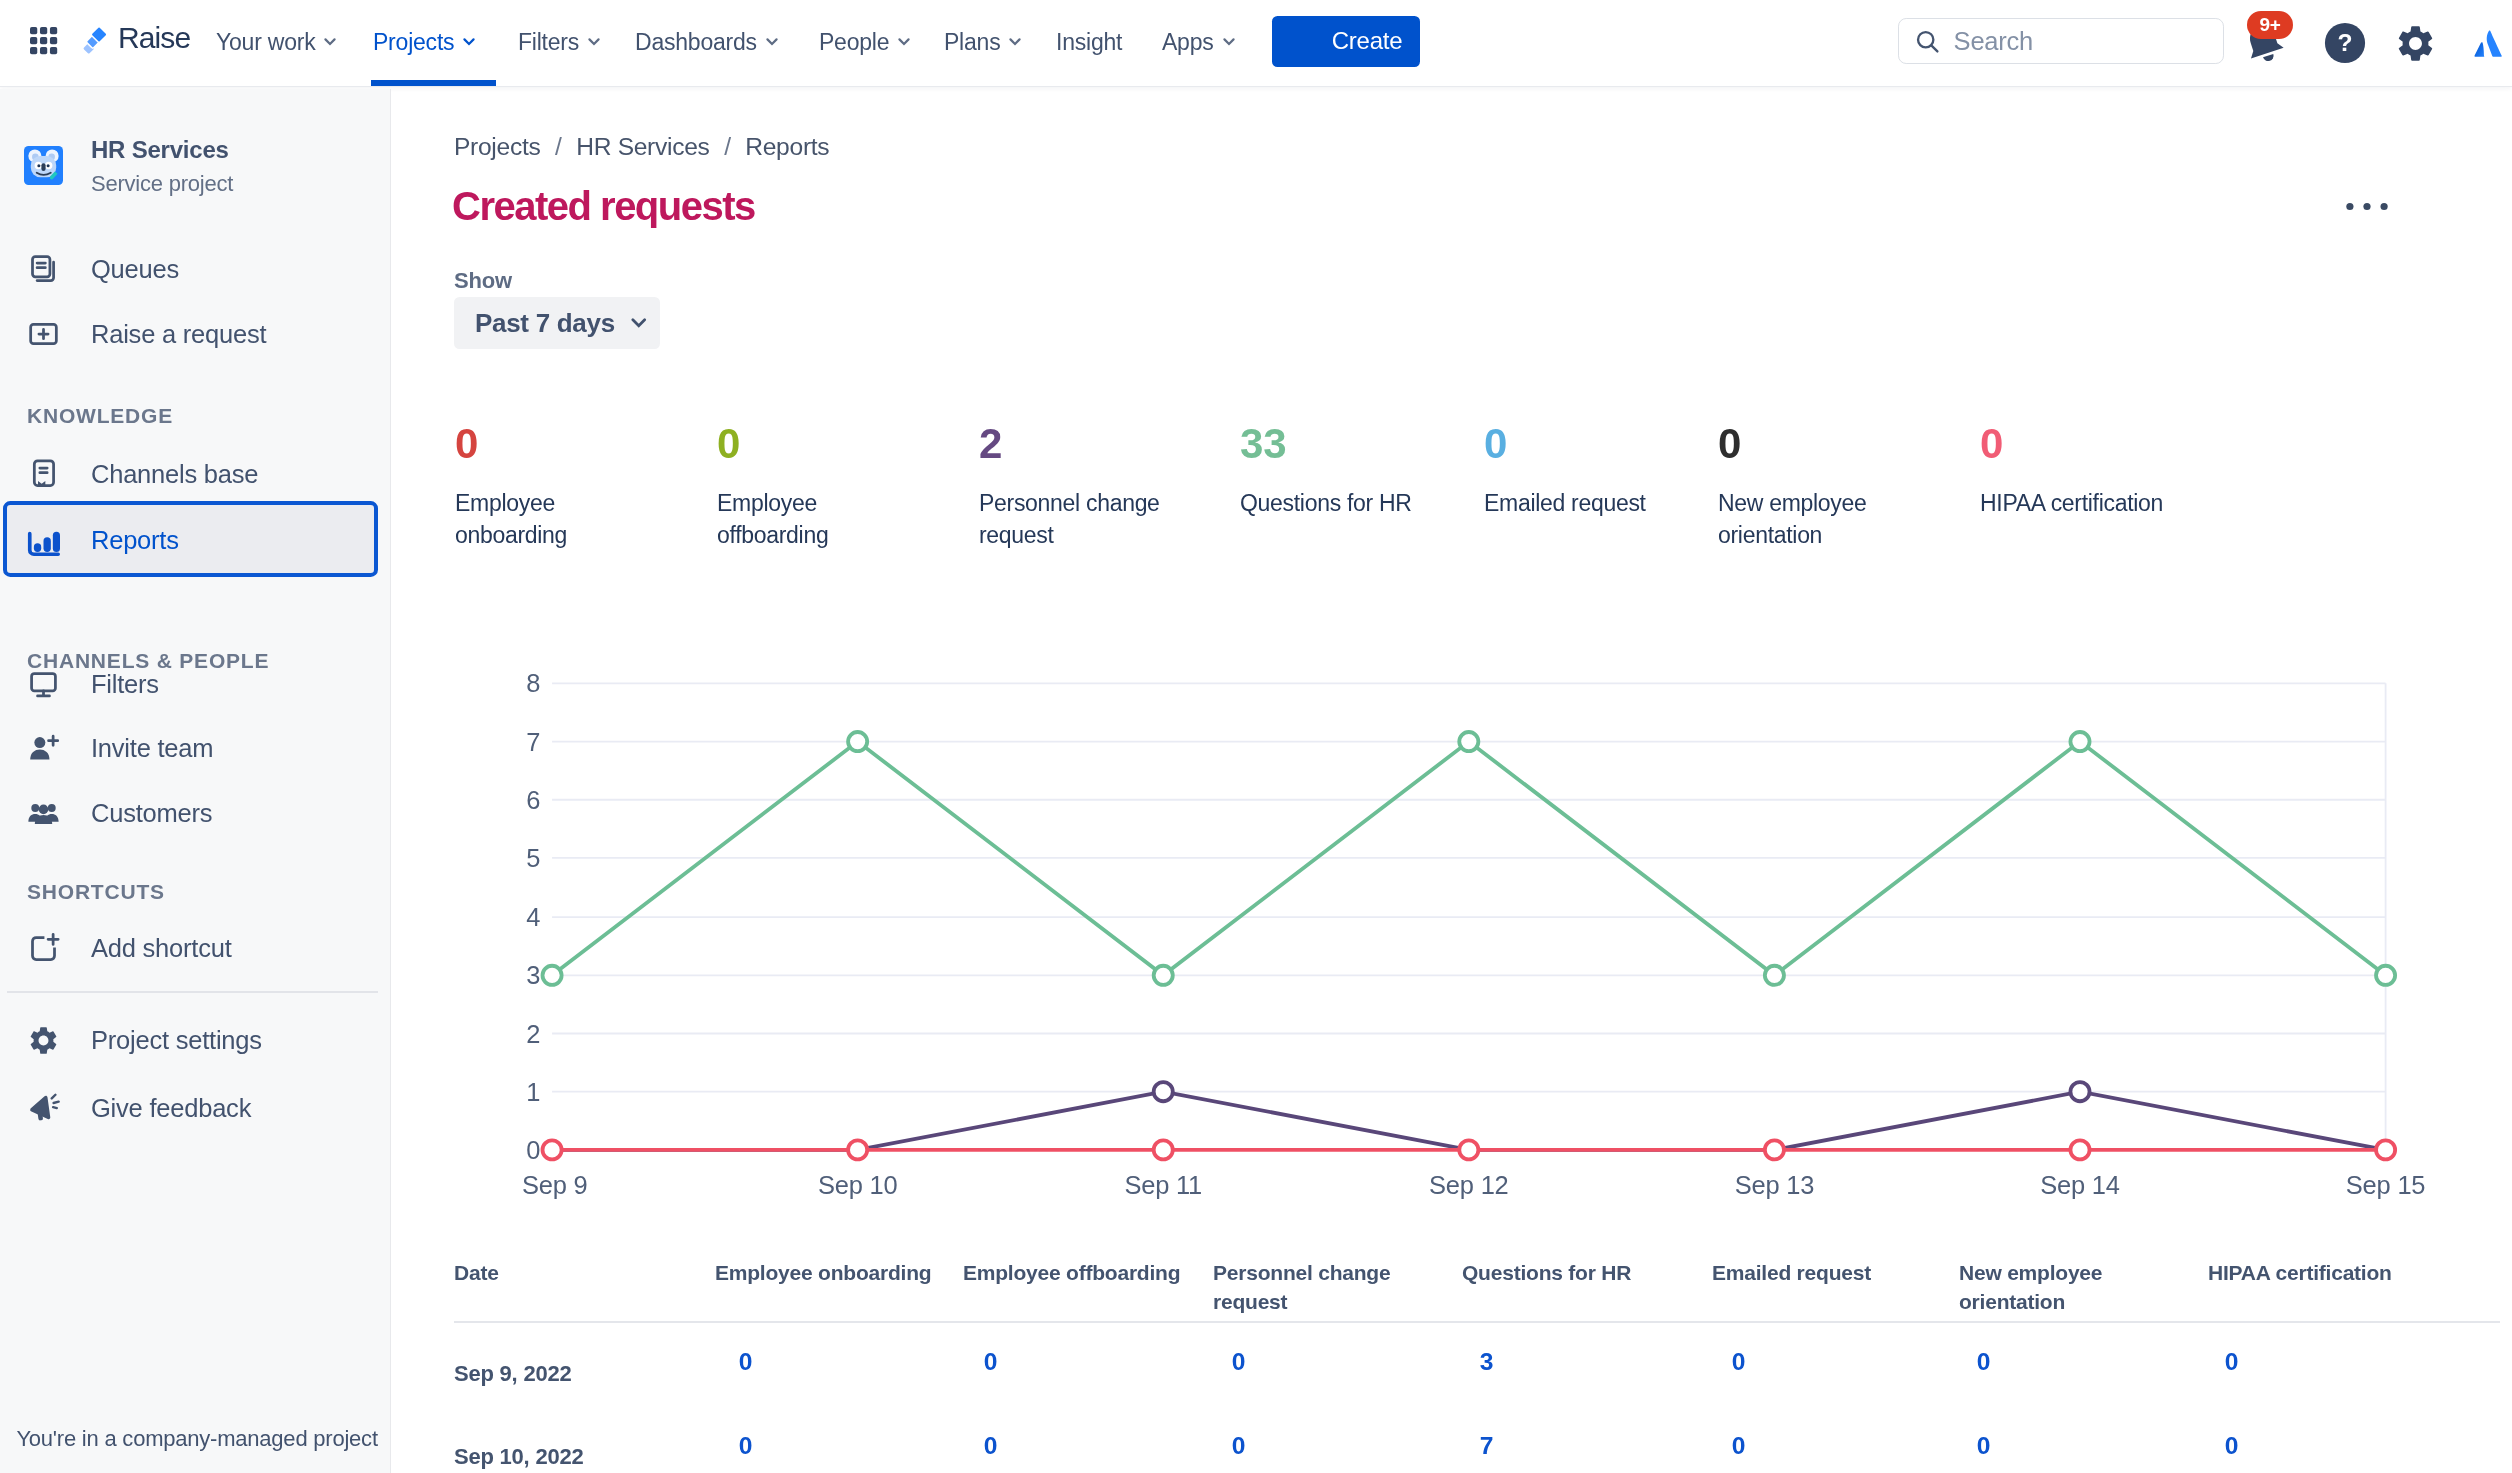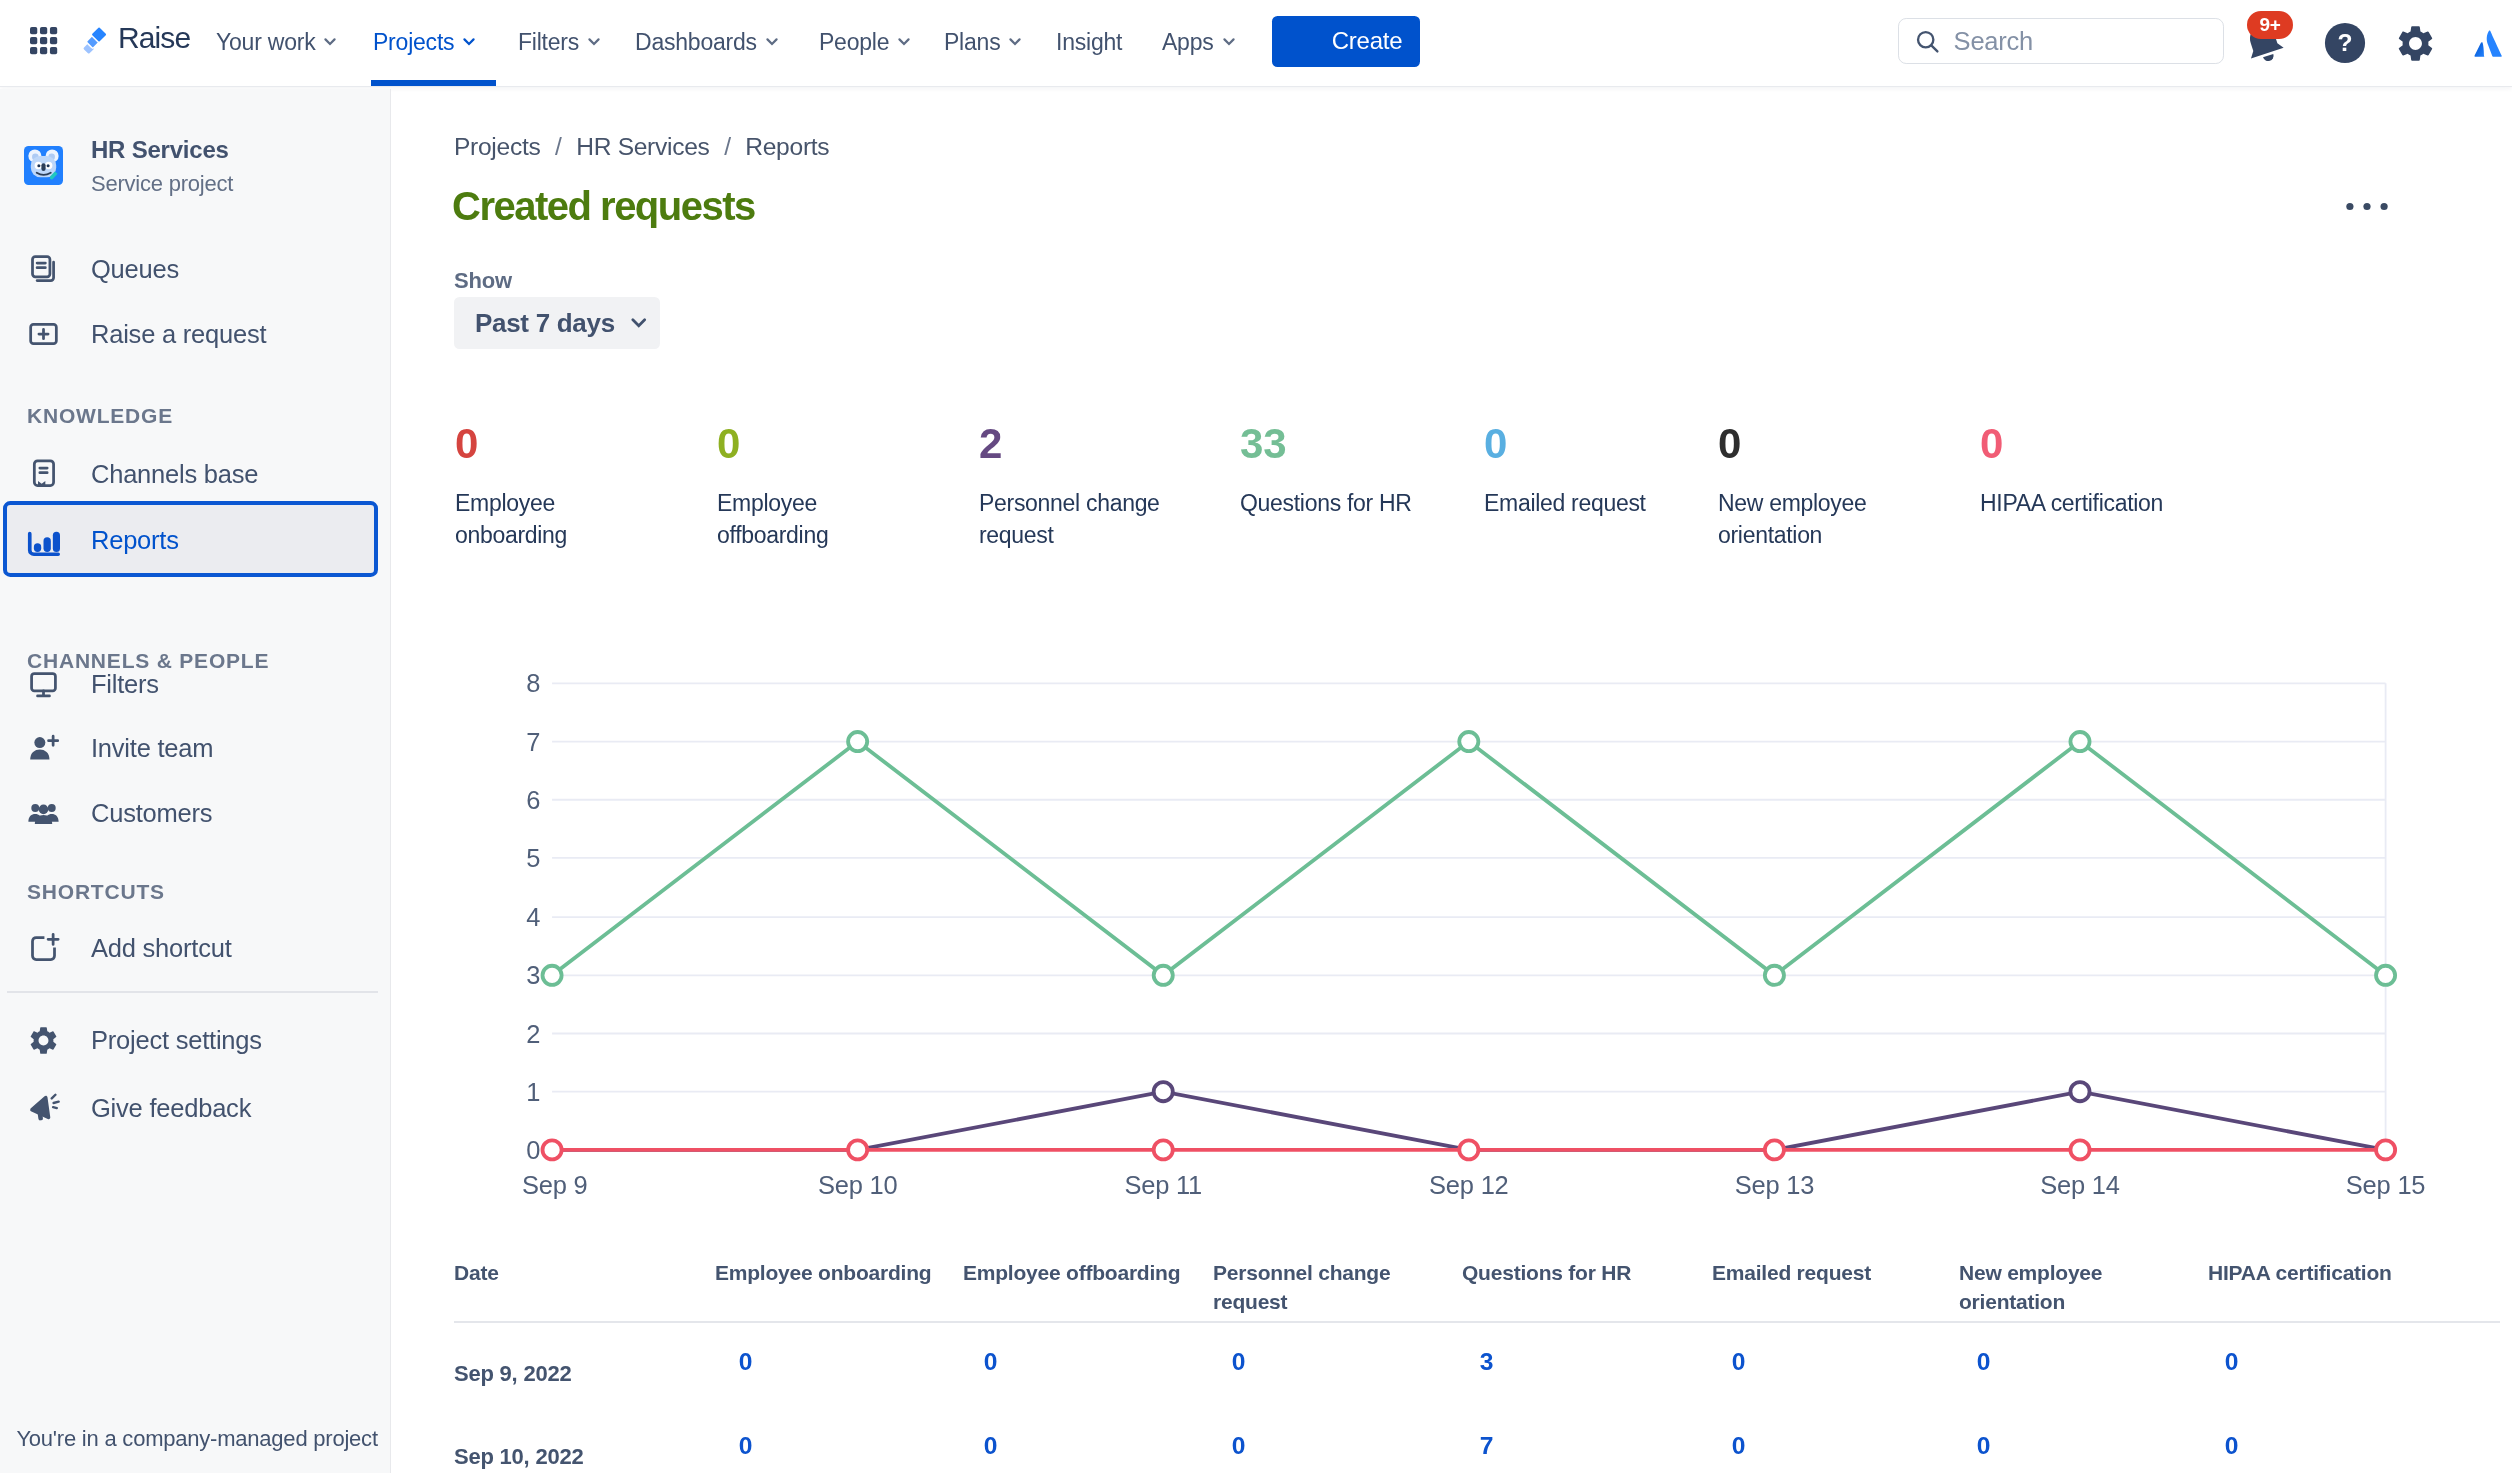--- a/index.html
+++ b/index.html
@@ -32,21 +32,21 @@
 .srow .ic { position:absolute; left:27px; width:33px; height:33px; }
 .srow .lb { position:absolute; left:91px; font-size:25.5px; color:#42526E; }
 .slabel { position:absolute; left:27px; font-size:21px; font-weight:700; color:#6B778C; letter-spacing:0.8px; }
 .reportsbox { position:absolute; left:2.7px; top:501px; width:375px; height:76px; border:4.5px solid #0B57D2;
   border-radius:7.3px; background:#EBECF0; }
 .sdivider { position:absolute; left:7.3px; top:991px; width:371px; height:1.8px; background:#E2E4E9; }
 .sfooter { position:absolute; left:16.4px; top:1426px; font-size:22px; color:#42526E; }
 
 .crumb { position:absolute; left:454px; top:133px; font-size:24.6px; color:#47546B; letter-spacing:-0.3px; }
 .crumb span.sep { color:#6B778C; padding:0 14.6px; }
-.h1 { position:absolute; left:452px; top:184px; font-size:40px; font-weight:600; color:#4d7c0f; letter-spacing:-1.5px; }
+.h1 { position:absolute; left:452px; top:184px; font-size:40px; font-weight:600; color:#be185d; letter-spacing:-1.5px; }
 .dots { position:absolute; left:2345px; top:202px; width:44px; height:9px; }
 .showlab { position:absolute; left:454px; top:268px; font-size:22px; font-weight:600; color:#5E6C84; }
 .daysbtn { position:absolute; left:454px; top:297px; width:206px; height:52px; border-radius:5.5px;
   background:#F1F2F4; display:flex; align-items:center; padding-left:21px; gap:16.4px;
   font-size:26px; font-weight:600; color:#42526E; letter-spacing:-0.3px; }
 .stat { position:absolute; width:185px; }
 .stat .num { font-size:42px; font-weight:700; line-height:42px; }
 .stat .lbl { margin-top:22px; font-size:23px; line-height:32px; color:#253858; letter-spacing:-0.3px; }
 
 .th { position:absolute; font-size:21px; font-weight:700; color:#44546F; line-height:29px; width:223px; }

